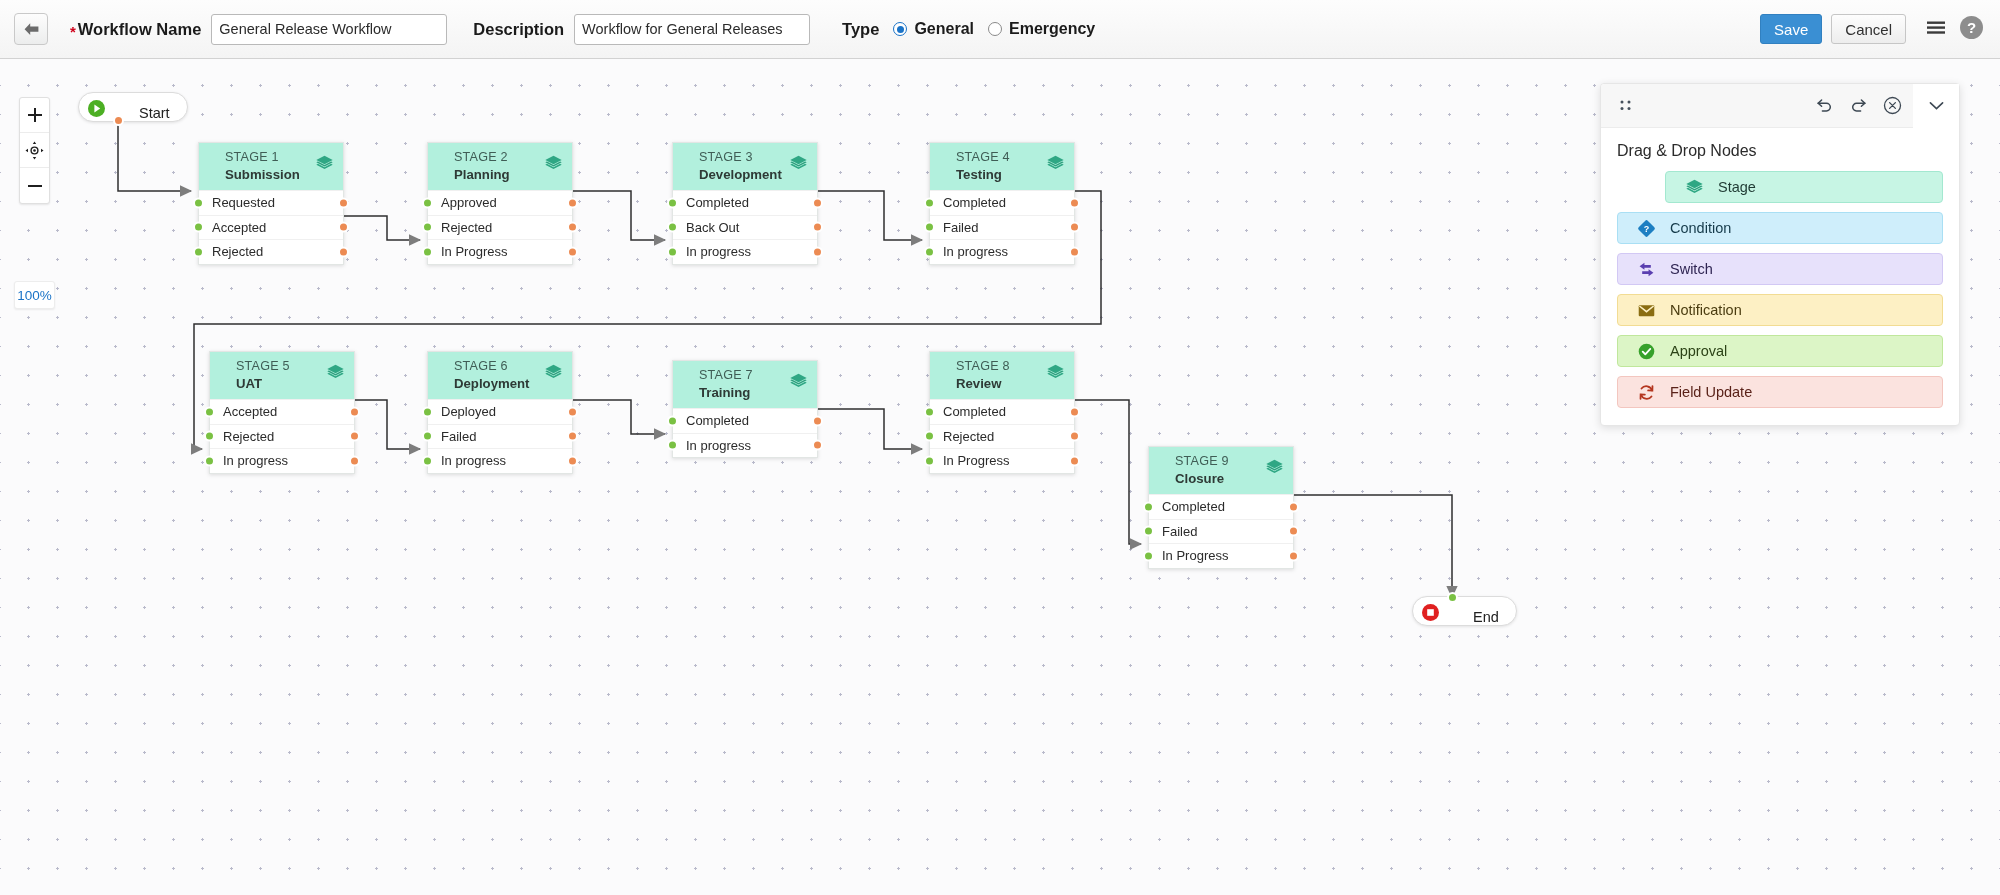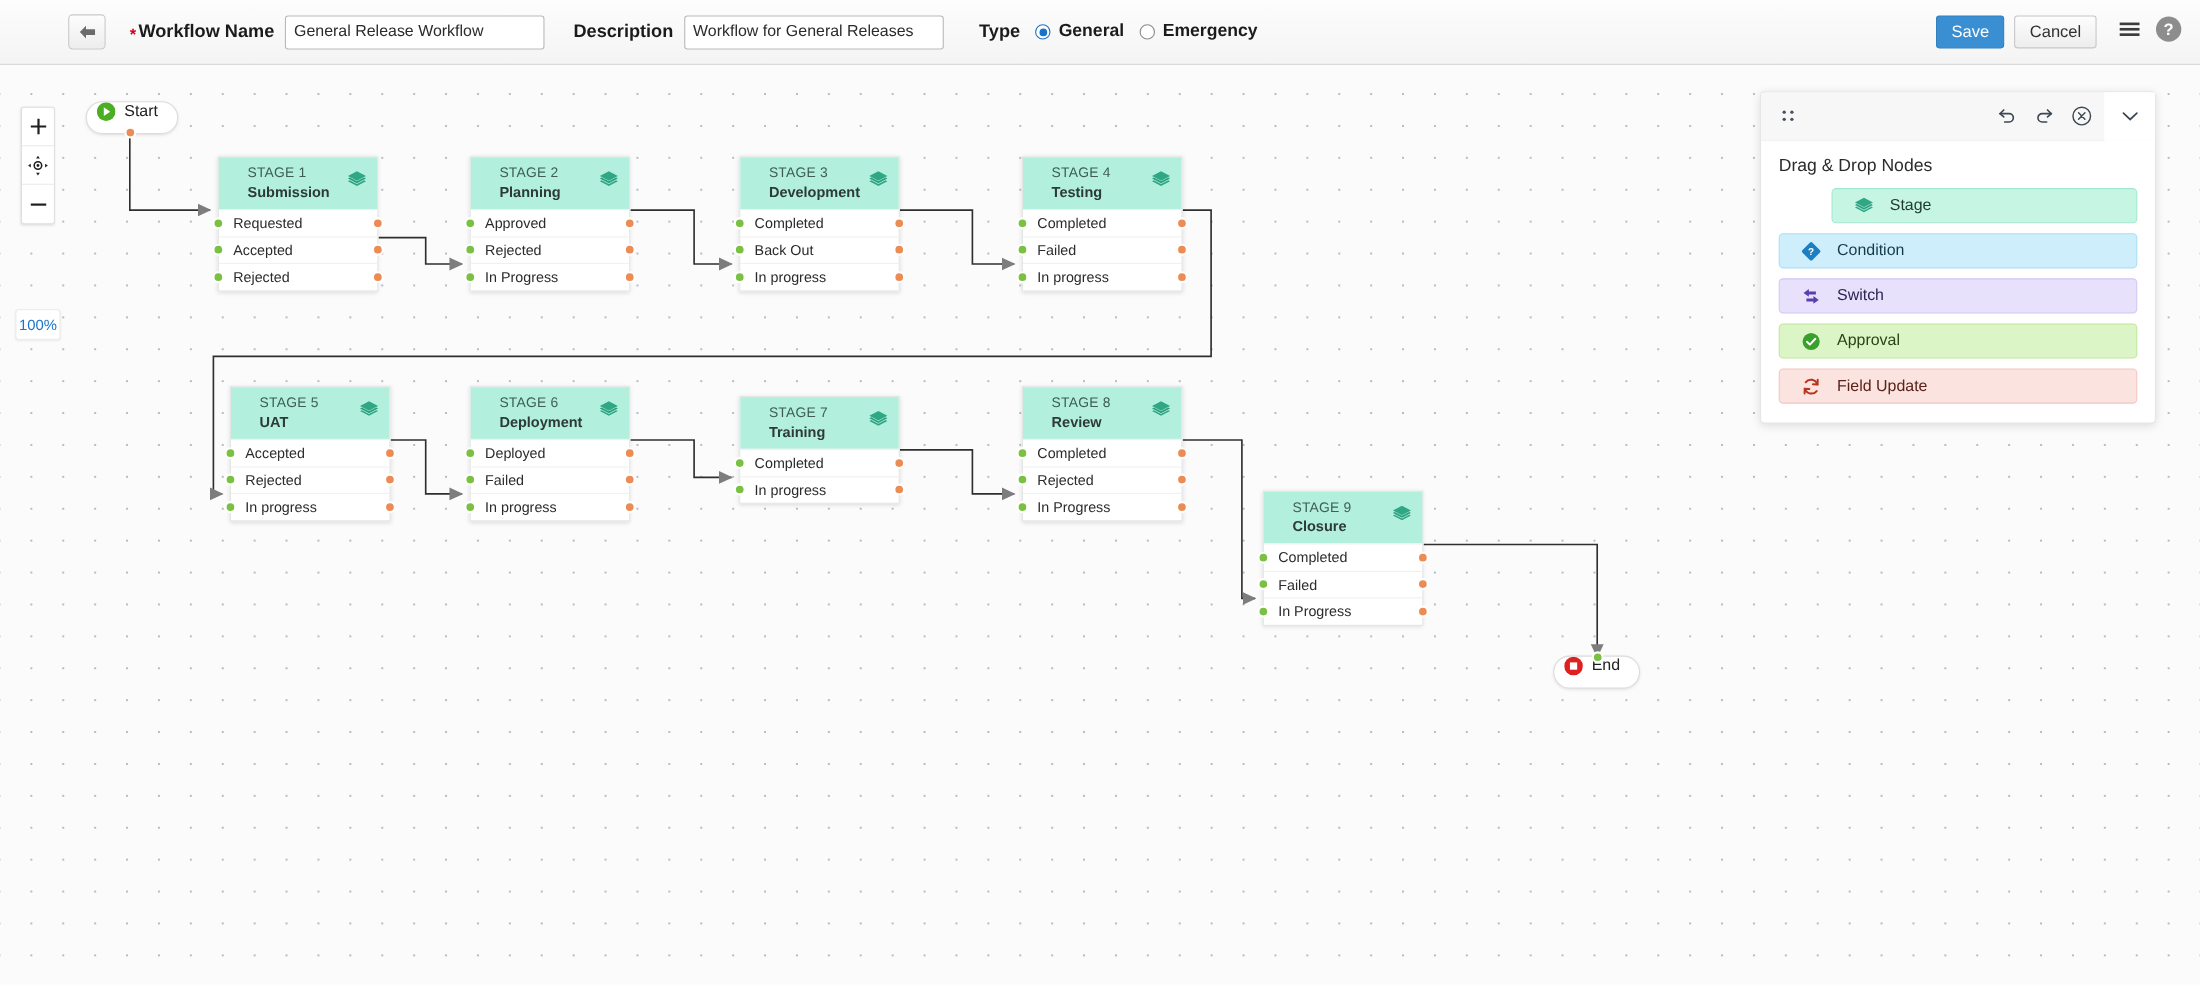--- a/index.html
+++ b/index.html
@@ -9,21 +9,21 @@
     background: #ffffff;
     overflow: hidden;
   }
 
   
   #topbar {
     position: absolute; left: 0; top: 0;
     width: 2000px; height: 59px;
     background: linear-gradient(#fdfdfd, #f4f4f4);
     border-bottom: 1px solid #d2d2d2;
-    display: flex; align-items: center; padding-left: 48px;
+    display: flex; align-items: center;
   }
   .back-btn {
     margin-left: 14px;
     width: 34px; height: 32px;
     border: 1px solid #c9c9c9; border-radius: 4px;
     background: linear-gradient(#fdfdfd, #eceded);
     display: flex; align-items: center; justify-content: center;
     cursor: pointer;
   }
   .back-btn svg { display:block; }
@@ -102,22 +102,23 @@
     font-size:13.5px; color:#1a73c7;
     box-shadow:0 1px 2px rgba(0,0,0,.07);
     cursor:pointer;
   }
 
   
   .term-node {
     position:absolute;
     height:30px; border:1px solid #dcdcdc; border-radius:16px;
     background:#fff; box-shadow:0 1px 3px rgba(0,0,0,.1);
-    display:flex; align-items:flex-start; padding: 0 17px 0 9px;
+    display:flex; align-items:flex-end; padding: 0 17px 0 9px;
     cursor:pointer;
+    gap:26px;
   }
   .term-node .tlabel { font-size:14.5px; color:#212121; margin-left: 8px; }
   .port {
     position:absolute; width:11px; height:11px; border-radius:50%;
     border:2px solid #fff;
   }
   .port-out { background:#ec8b53; }
   .port-in  { background:#7ac143; }
 
   
@@ -598,20 +599,29 @@
           </div>
           <div class="node-item ni-switch">
             <span class="ni-ico">
               <svg width="19" height="19" viewBox="0 0 22 22" fill="#5a3fb0">
         <path d="M8.6 3.2 L3 7.3 L8.6 11.4 V8.9 H16 V5.7 H8.6 z"></path>
         <path d="M13.4 10.6 L19 14.7 L13.4 18.8 V16.3 H6 V13.1 H13.4 z"></path>
               </svg>
             </span>
     <span>Switch</span>
           </div>
+          <div class="node-item ni-notification">
+            <span class="ni-ico">
+              <svg width="19" height="19" viewBox="0 0 22 22">
+        <rect x="2" y="5" width="18" height="12.6" rx="1.2" fill="#8a6d12"></rect>
+        <path d="M2.8 5.8 L11 12.4 L19.2 5.8" fill="none" stroke="#fdf0c4" stroke-width="1.8"></path>
+              </svg>
+            </span>
+    <span>Notification</span>
+          </div>
           <div class="node-item ni-approval">
             <span class="ni-ico">
               <svg width="19" height="19" viewBox="0 0 22 22">
         <circle cx="11" cy="11" r="9" fill="#37a12b"></circle>
         <path d="M6.6 11.2 L9.6 14.2 L15.4 8" fill="none" stroke="#fff" stroke-width="2.1" stroke-linecap="round" stroke-linejoin="round"></path>
               </svg>
             </span>
     <span>Approval</span>
           </div>
           <div class="node-item ni-fieldupdate">

